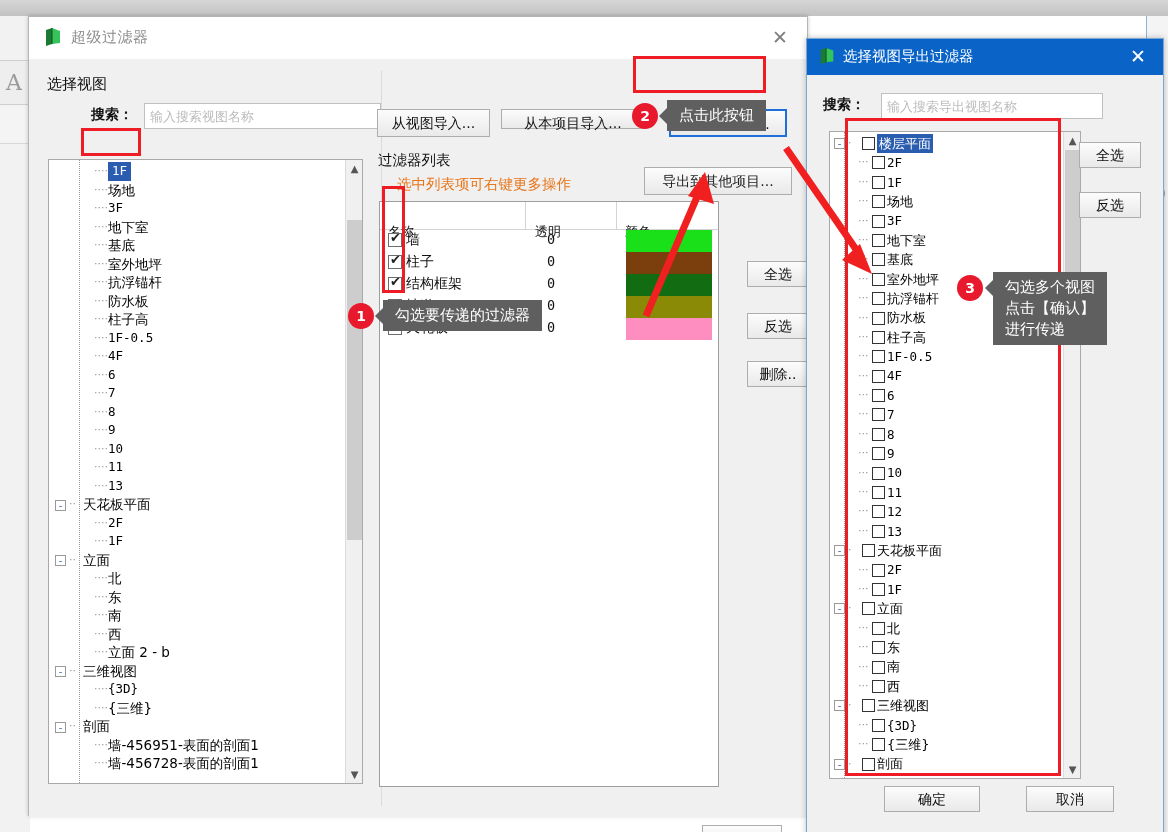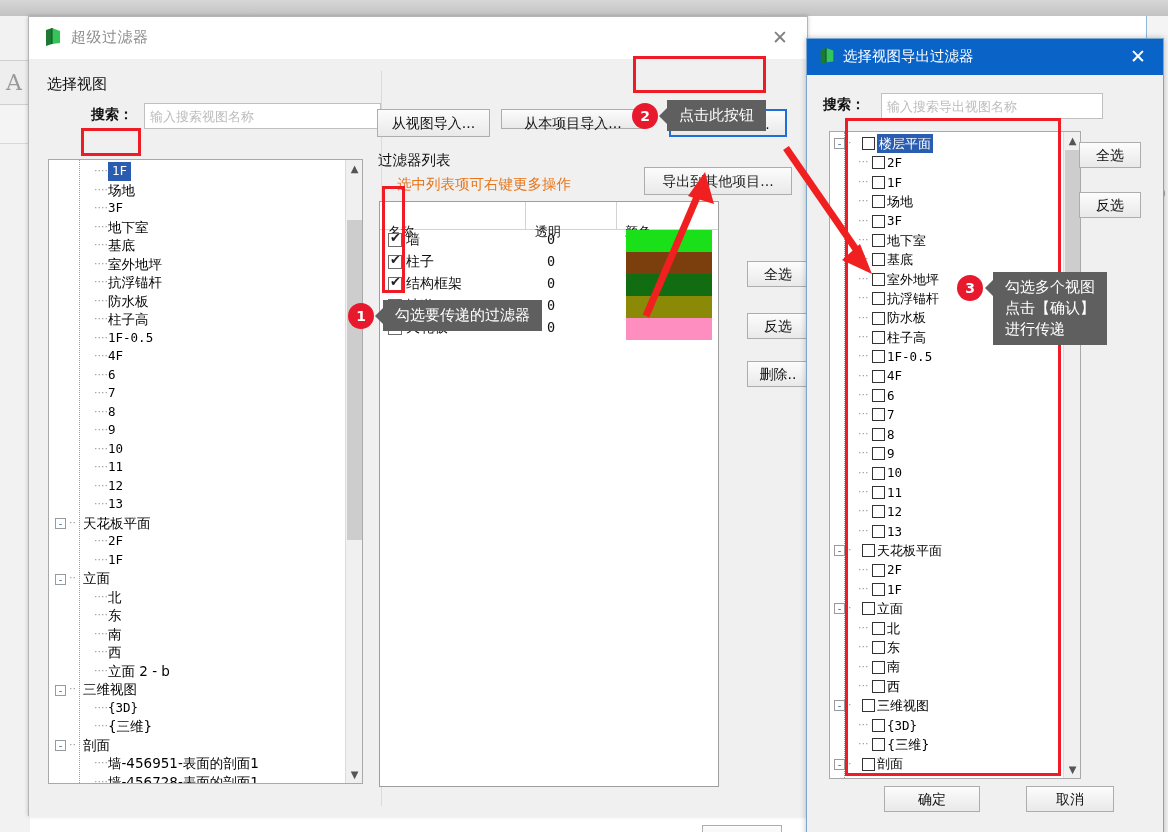--- a/index.html
+++ b/index.html
@@ -201,21 +201,20 @@
           <div class="tnode t-child"><span class="dotlead">····</span><span class="lbl ">防水板</span></div>
           <div class="tnode t-child"><span class="dotlead">····</span><span class="lbl ">柱子高</span></div>
           <div class="tnode t-child"><span class="dotlead">····</span><span class="lbl mono">1F-0.5</span></div>
           <div class="tnode t-child"><span class="dotlead">····</span><span class="lbl mono">4F</span></div>
           <div class="tnode t-child"><span class="dotlead">····</span><span class="lbl mono">6</span></div>
           <div class="tnode t-child"><span class="dotlead">····</span><span class="lbl mono">7</span></div>
           <div class="tnode t-child"><span class="dotlead">····</span><span class="lbl mono">8</span></div>
           <div class="tnode t-child"><span class="dotlead">····</span><span class="lbl mono">9</span></div>
           <div class="tnode t-child"><span class="dotlead">····</span><span class="lbl mono">10</span></div>
           <div class="tnode t-child"><span class="dotlead">····</span><span class="lbl mono">11</span></div>
-          <div class="tnode t-child"><span class="dotlead">····</span><span class="lbl mono">12</span></div>
           <div class="tnode t-child"><span class="dotlead">····</span><span class="lbl mono">13</span></div>
           <div class="tnode t-root"><span class="expander">-</span><span class="dotlead">··</span><span class="lbl ">天花板平面</span></div>
           <div class="tnode t-child"><span class="dotlead">····</span><span class="lbl mono">2F</span></div>
           <div class="tnode t-child"><span class="dotlead">····</span><span class="lbl mono">1F</span></div>
           <div class="tnode t-root"><span class="expander">-</span><span class="dotlead">··</span><span class="lbl ">立面</span></div>
           <div class="tnode t-child"><span class="dotlead">····</span><span class="lbl ">北</span></div>
           <div class="tnode t-child"><span class="dotlead">····</span><span class="lbl ">东</span></div>
           <div class="tnode t-child"><span class="dotlead">····</span><span class="lbl ">南</span></div>
           <div class="tnode t-child"><span class="dotlead">····</span><span class="lbl ">西</span></div>
           <div class="tnode t-child"><span class="dotlead">····</span><span class="lbl ">立面 2 - b</span></div>

